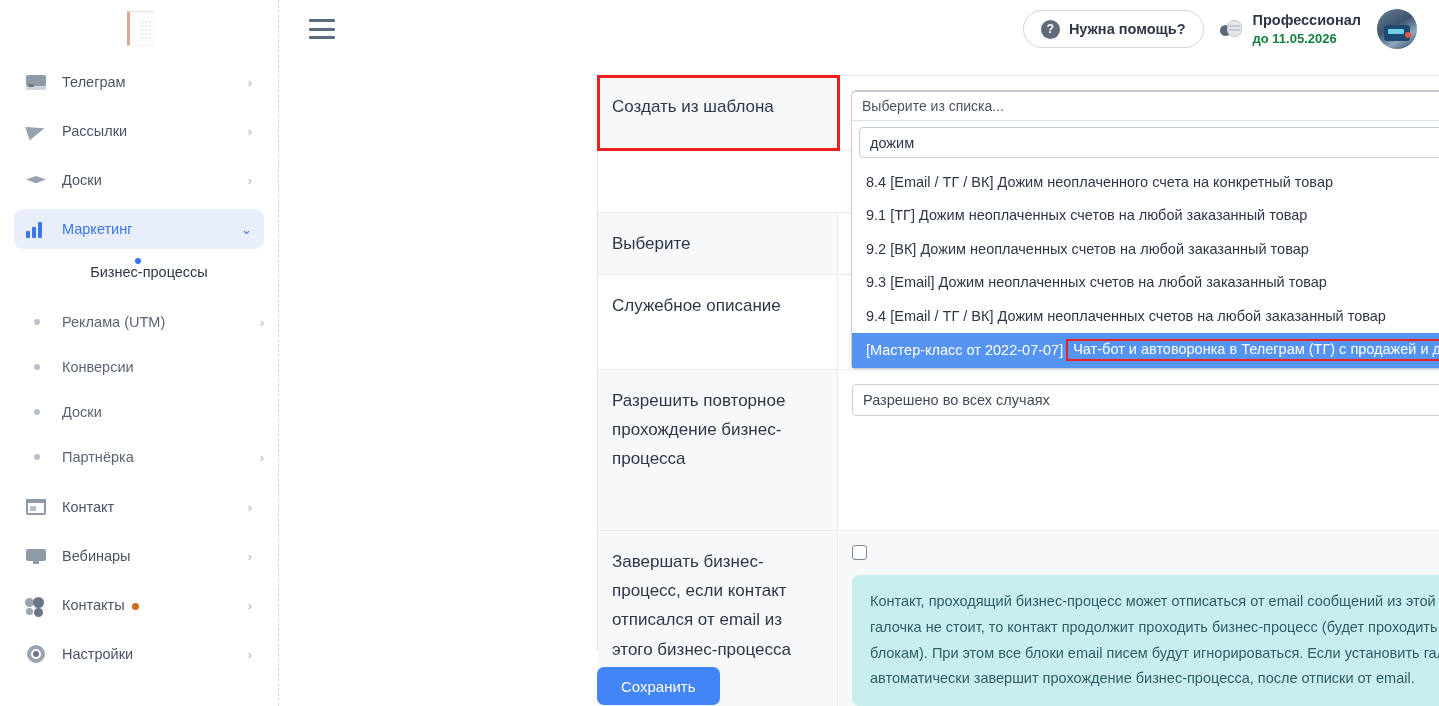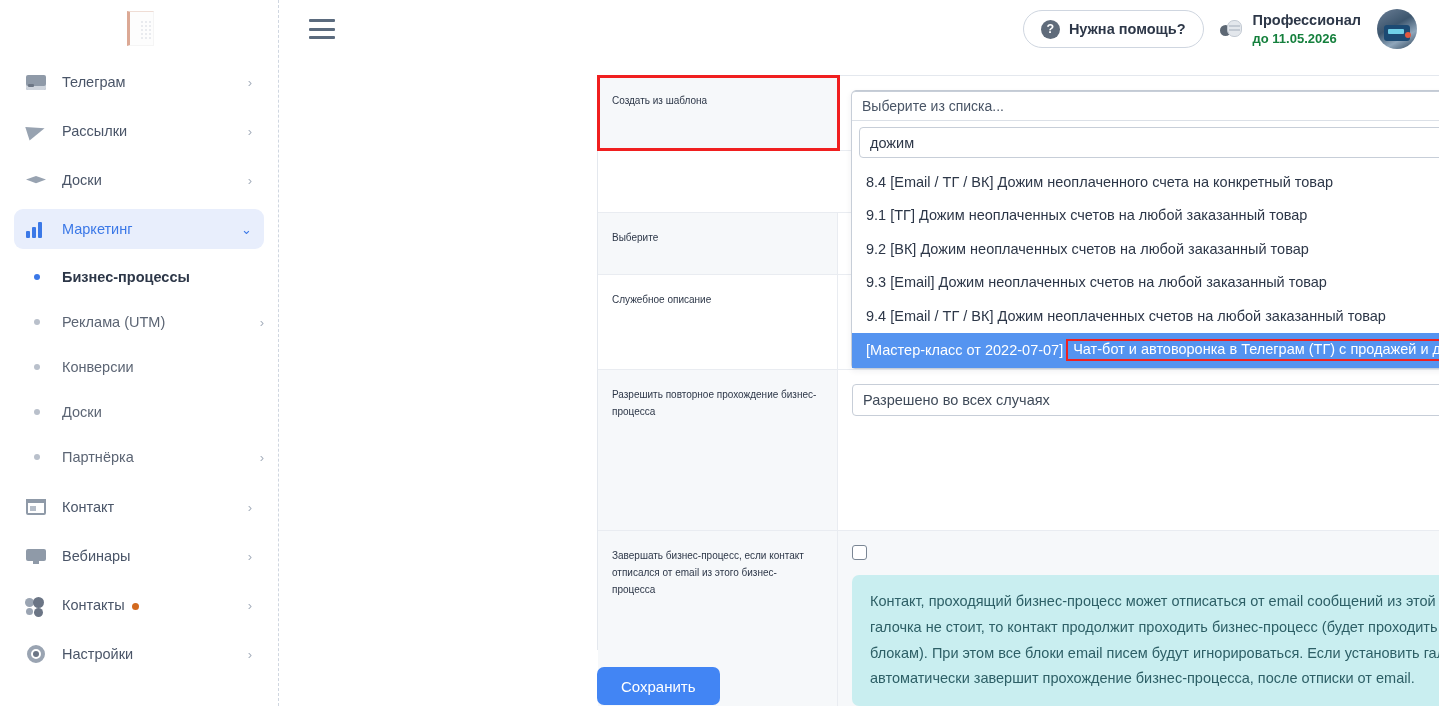--- a/index.html
+++ b/index.html
@@ -80,21 +80,21 @@
     margin-bottom: 7px;
     font-size: 14.5px;
     color: #5c6574;
     cursor: pointer;
     border-radius: 8px;
   }
   .sub-item .bullet {
     width: 6px; height: 6px; border-radius: 50%;
     background: #b9c0cb; margin-right: 22px; flex: 0 0 6px;
   }
-  .sub-item.current { color: #2d3748; font-weight: 700; }
+  .sub-item.current { color: #2d3748; font-weight: 400; flex-direction: column; }
   .sub-item.current .bullet { background: #3b78e7; }
   .sub-item .chev { margin-left: auto; font-size: 13px; color: #a7b0bd; }
 
   .dot-badge {
     display: inline-block; width: 7px; height: 7px;
     border-radius: 50%; background: #d2691e; margin-left: 7px;
     vertical-align: middle;
   }
 
   
@@ -170,21 +170,21 @@
     position: absolute; left: 318px; top: 75px;
     width: 1073px; height: 575px;
     border: 1px solid #e4e8ee;
     background: #ffffff;
   }
   .frow { display: flex; border-bottom: 1px solid #e9ecf1; }
   .frow:last-child { border-bottom: none; }
   .fcell-l {
     flex: 0 0 240px;
     padding: 16px 18px 16px 14px;
-    font-size: 10px; color: #2d3748; line-height: 1.72;
+    font-size: 17px; color: #2d3748; line-height: 1.72;
     border-right: 1px solid #e9ecf1;
   }
   .fcell-r { flex: 1 1 auto; padding: 14px 14px; position: relative; }
   .alt { background: #f6f8fa; }
 
   .r1 { height: 75px; }
   .r2 { height: 62px; }
   .r3 { height: 62px; }
   .r4 { height: 95px; }
   .r5 { height: 161px; }

